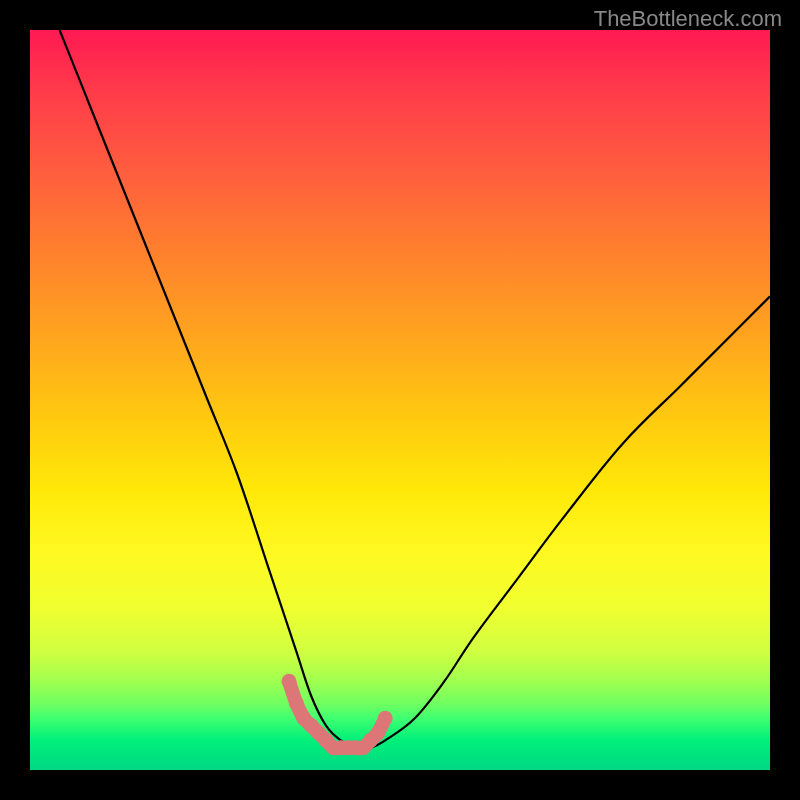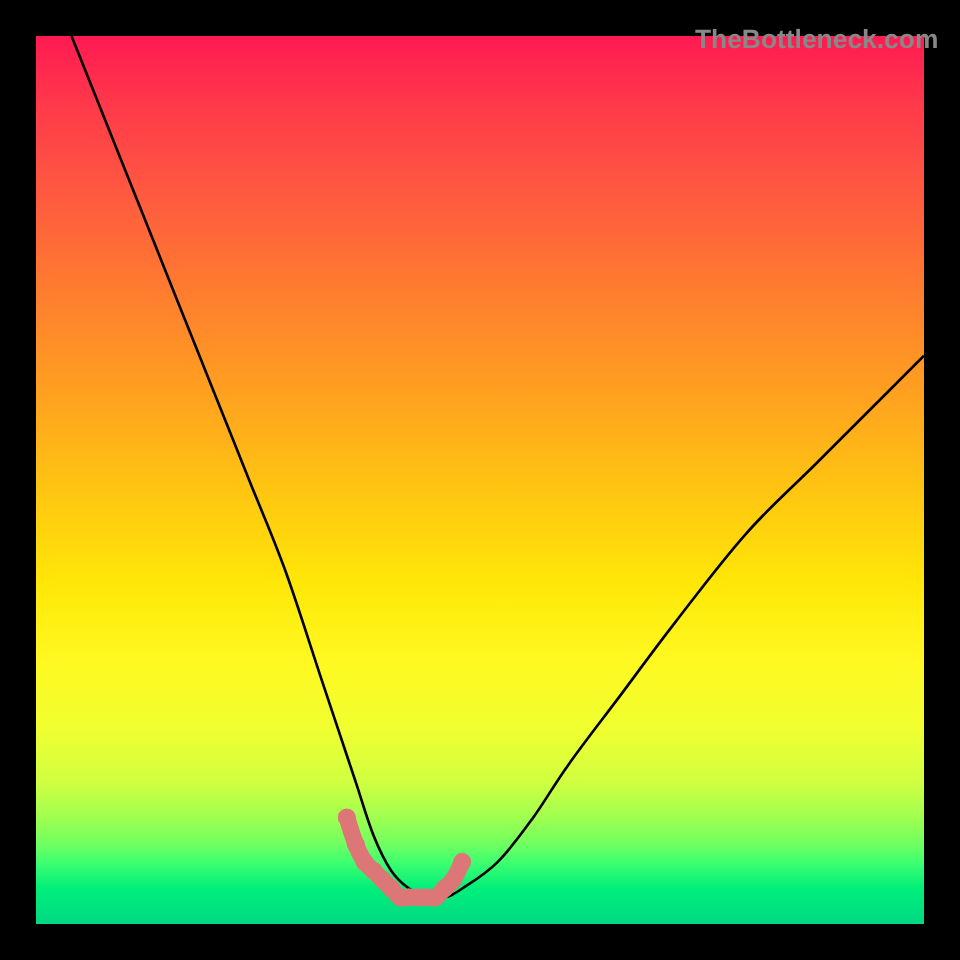--- a/index.html
+++ b/index.html
@@ -6,25 +6,25 @@
     margin: 0;
     padding: 0;
     width: 800px;
     height: 800px;
     background: #000;
     position: relative;
     font-family: Arial, sans-serif;
   }
   .watermark {
     position: absolute;
-    top: 20px;
+    top: 6px;
     right: 18px;
     color: #888;
     font-size: 22px;
-    font-weight: 700;
+    font-weight: 400;
     z-index: 10;
   }
   .plot-area {
     position: absolute;
     left: 30px;
     top: 30px;
     width: 740px;
     height: 740px;
     overflow: hidden;
   }

